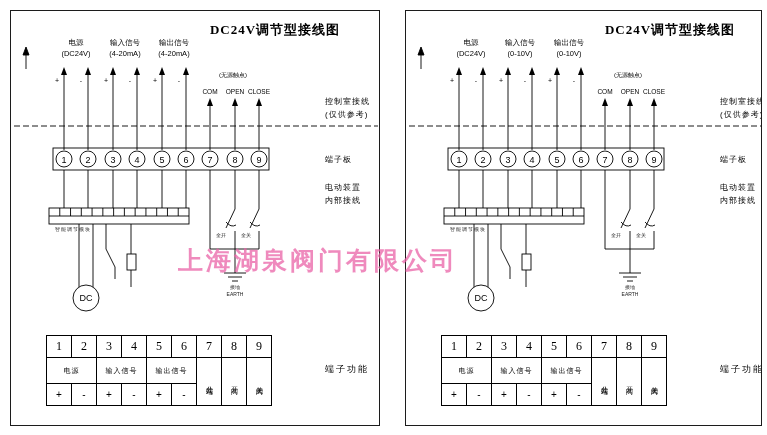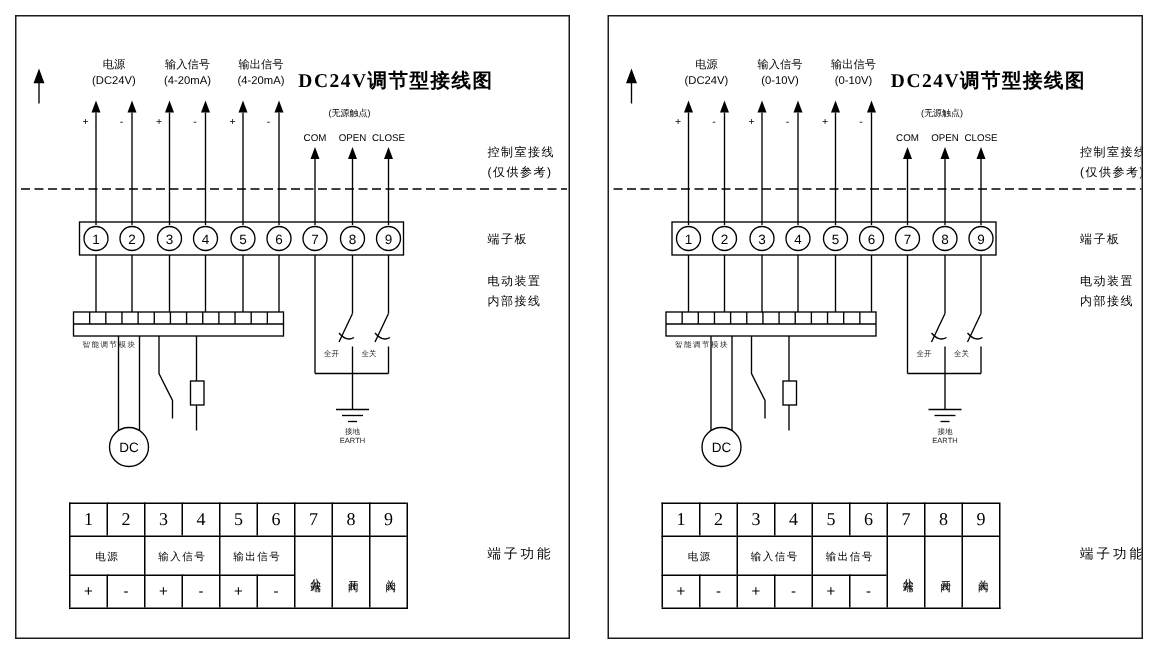--- a/index.html
+++ b/index.html
@@ -4,22 +4,22 @@
 <style>
   *{margin:0;padding:0;box-sizing:border-box;}
   html,body{background:#ffffff;}
   body{width:767px;height:435px;font-family:"Liberation Sans","DejaVu Sans",sans-serif;color:#000;}
   #page{position:relative;width:767px;height:435px;background:#fff;overflow:hidden;}
   .panel{position:absolute;top:10px;height:416px;border:1px solid #1c1c1c;background:#fff;overflow:hidden;}
   #panel0{left:10px;width:370px;}
   #panel1{left:405px;width:357px;}
   .panel svg.wiring{position:absolute;left:0;top:0;}
   svg text{font-family:"Liberation Sans","DejaVu Sans",sans-serif;}
-  .title{position:absolute;left:148px;top:10px;width:210px;text-align:center;font-size:13px;
-         font-family:"Liberation Serif","DejaVu Serif",serif;font-weight:600;letter-spacing:1px;white-space:nowrap;margin-top:24px;}
+  .title{position:absolute;left:159px;top:10px;width:210px;text-align:center;font-size:13px;
+         font-family:"Liberation Serif","DejaVu Serif",serif;font-weight:600;letter-spacing:1px;white-space:nowrap;}
   .toplabel{position:absolute;top:26px;text-align:center;font-size:7.5px;line-height:11px;
             transform:translateX(-50%);white-space:nowrap;}
   .tl1{left:65px;}.tl2{left:114px;}.tl3{left:163px;}
   .drycontact{position:absolute;top:60px;left:222px;transform:translateX(-50%);font-size:6px;white-space:nowrap;}
   .side{position:absolute;left:314px;font-size:8px;line-height:13px;white-space:nowrap;letter-spacing:1px;}
   .s-cr{top:84px;}
   .s-tb{top:142px;}
   .s-dev{top:170px;}
   .s-tf{top:352px;font-size:9px;letter-spacing:2px;text-align:right;}
   .module-label{position:absolute;left:44px;top:215px;font-size:5px;letter-spacing:1px;color:#222;}
@@ -355,13 +355,14 @@
         <div class="cell vert" style="grid-area: 2 / 9 / span 2;">关阀</div>
         <div class="cell sign" style="grid-area: 3 / 1;">+</div>
         <div class="cell sign" style="grid-area: 3 / 2;">-</div>
         <div class="cell sign" style="grid-area: 3 / 3;">+</div>
         <div class="cell sign" style="grid-area: 3 / 4;">-</div>
         <div class="cell sign" style="grid-area: 3 / 5;">+</div>
         <div class="cell sign" style="grid-area: 3 / 6;">-</div>
       </div>
   </section>
 
+  <div class="watermark">上海湖泉阀门有限公司</div>
 </div>
 
 </body></html>

